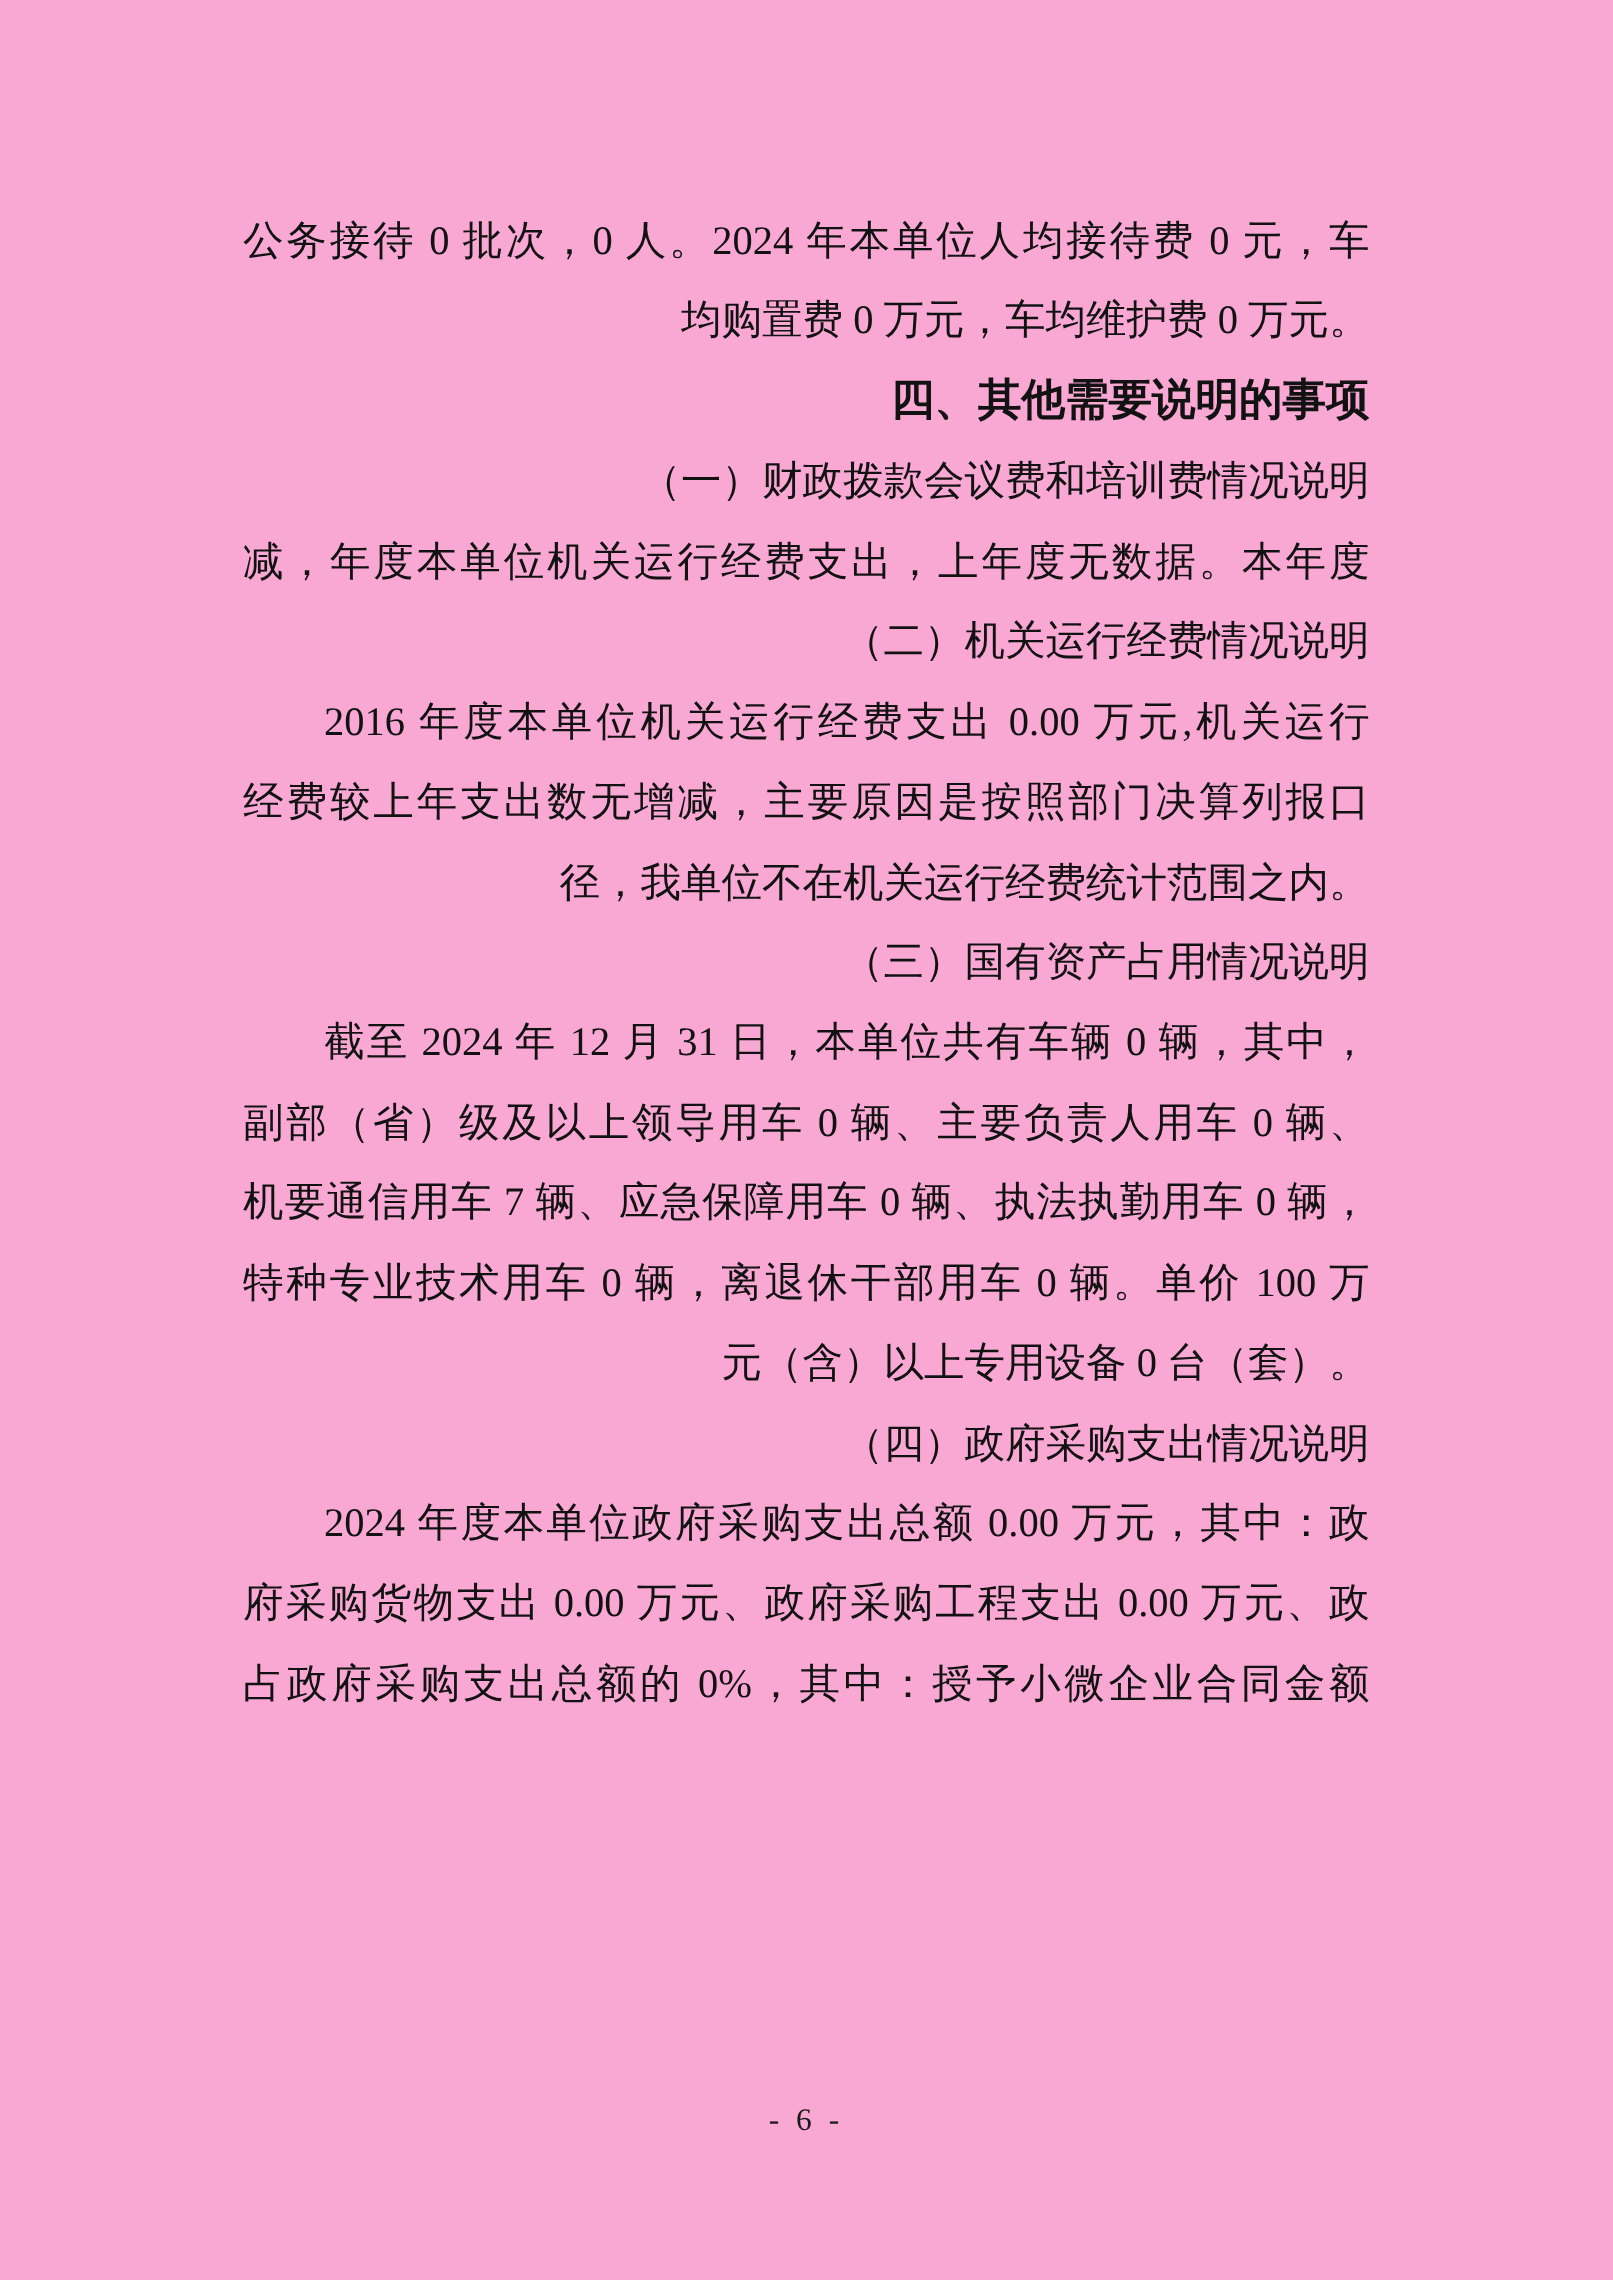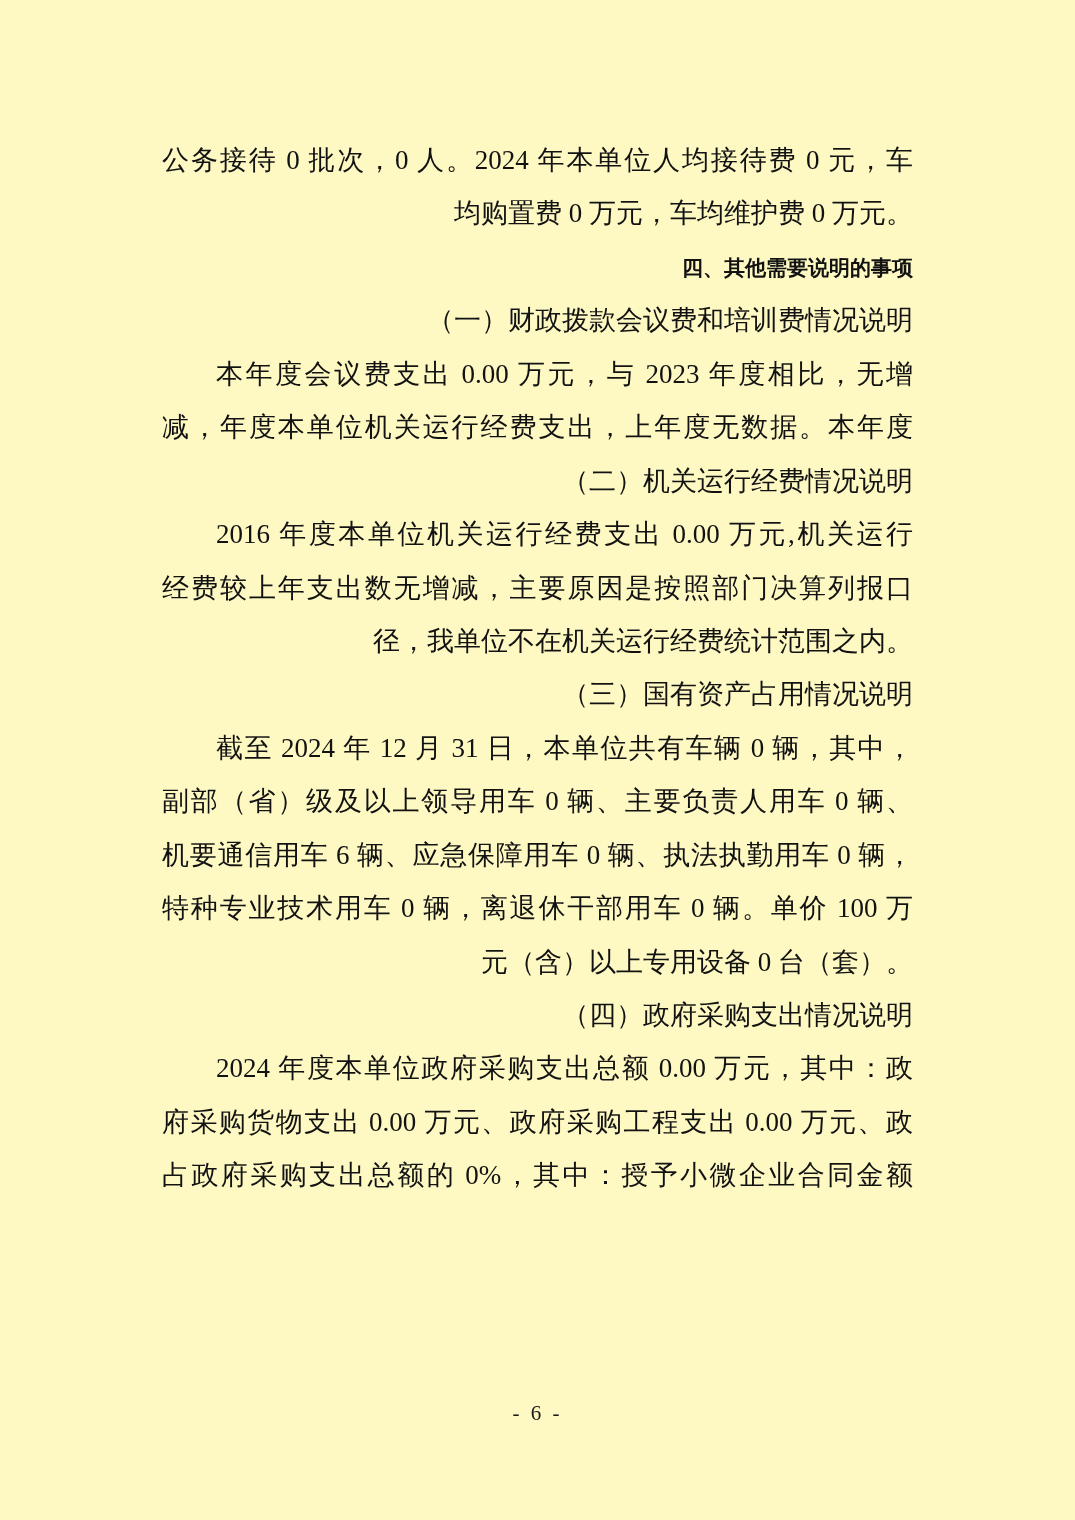--- a/index.html
+++ b/index.html
@@ -11,21 +11,21 @@
     width: 1075px;
     height: 1520px;
     font-family: "Liberation Serif", serif;
     color: #121212;
     overflow: hidden;
   }
   .page {
     position: relative;
     width: 1075px;
     height: 1520px;
-    background: #fef9c3;
+    background: #f9a8d4;
   }
   .content {
     position: absolute;
     left: 162px;
     top: 134px;
     width: 751px;
   }
   .line {
     height: 53.45px;
     line-height: 53.45px;
@@ -39,21 +39,21 @@
     text-align-last: justify;
   }
   
   .ind {
     text-indent: 54px;
   }
   
   .h {
     font-family: "Liberation Sans", sans-serif;
     font-weight: 700;
-    font-size: 21px;
+    font-size: 29px;
   }
   .pageno {
     position: absolute;
     top: 1398px;
     left: 0;
     width: 100%;
     text-align: center;
     font-size: 21px;
     line-height: 30px;
     letter-spacing: 3px;
@@ -62,30 +62,29 @@
 </style>
 </head>
 <body>
 
 <div class="page">
   <div class="content">
     <div class="line j">公务接待 0 批次，0 人。2024 年本单位人均接待费 0 元，车</div>
     <div class="line">均购置费 0 万元，车均维护费 0 万元。</div>
     <div class="line h ind">四、其他需要说明的事项</div>
     <div class="line ind">（一）财政拨款会议费和培训费情况说明</div>
-    <div class="line j ind">本年度会议费支出 0.00 万元，与 2023 年度相比，无增</div>
     <div class="line j">减，年度本单位机关运行经费支出，上年度无数据。本年度</div>
     <div class="line ind">（二）机关运行经费情况说明</div>
     <div class="line j ind">2016 年度本单位机关运行经费支出 0.00 万元,机关运行</div>
     <div class="line j">经费较上年支出数无增减，主要原因是按照部门决算列报口</div>
     <div class="line">径，我单位不在机关运行经费统计范围之内。</div>
     <div class="line ind">（三）国有资产占用情况说明</div>
     <div class="line j ind">截至 2024 年 12 月 31 日，本单位共有车辆 0 辆，其中，</div>
     <div class="line j">副部（省）级及以上领导用车 0 辆、主要负责人用车 0 辆、</div>
-    <div class="line j">机要通信用车 6 辆、应急保障用车 0 辆、执法执勤用车 0 辆，</div>
+    <div class="line j">机要通信用车 7 辆、应急保障用车 0 辆、执法执勤用车 0 辆，</div>
     <div class="line j">特种专业技术用车 0 辆，离退休干部用车 0 辆。单价 100 万</div>
     <div class="line">元（含）以上专用设备 0 台（套）。</div>
     <div class="line ind">（四）政府采购支出情况说明</div>
     <div class="line j ind">2024 年度本单位政府采购支出总额 0.00 万元，其中：政</div>
     <div class="line j">府采购货物支出 0.00 万元、政府采购工程支出 0.00 万元、政</div>
     <div class="line j">占政府采购支出总额的 0%，其中：授予小微企业合同金额</div>
   </div>
   <div class="pageno">- 6 -</div>
 </div>
 

